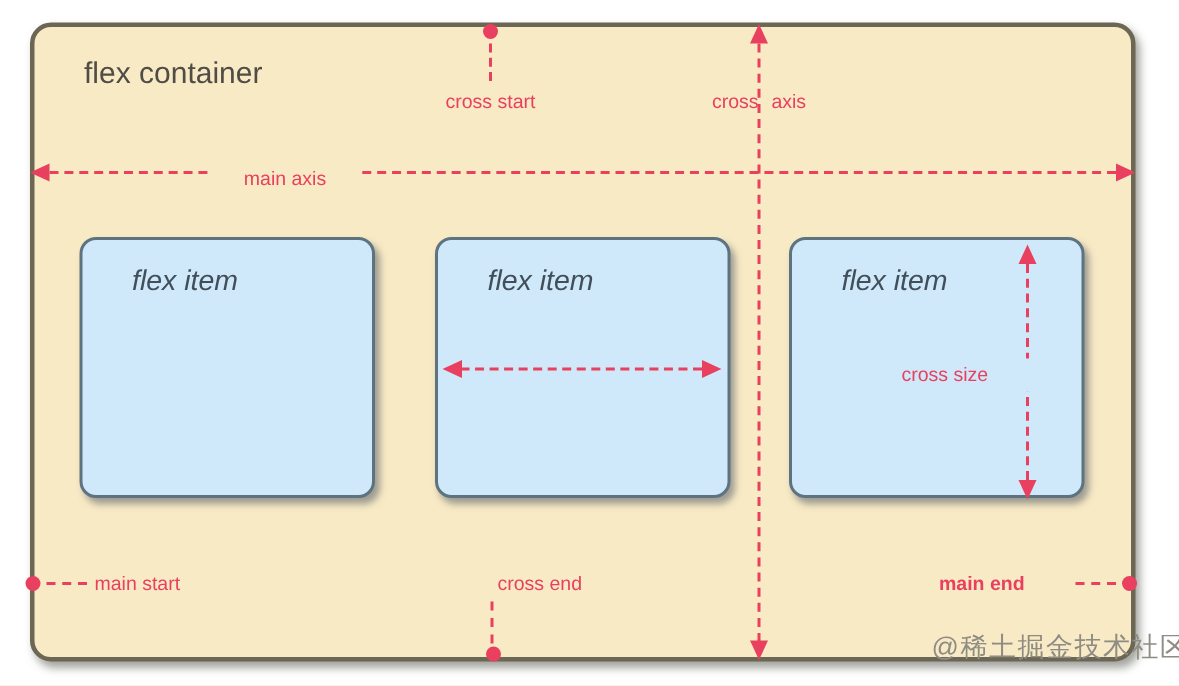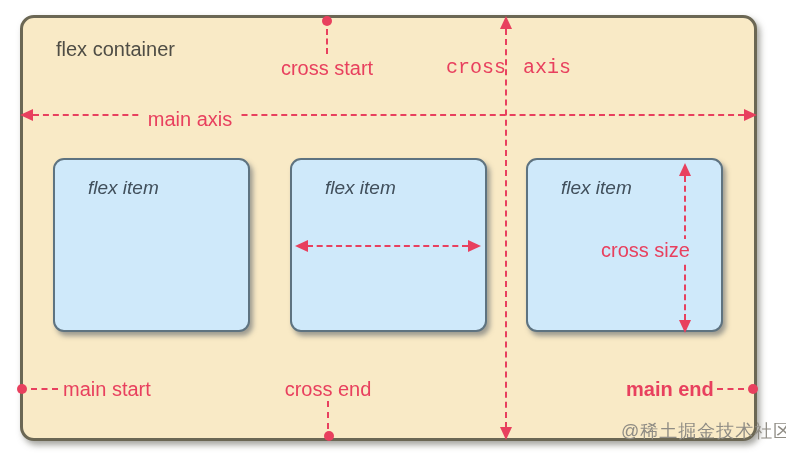--- a/index.html
+++ b/index.html
@@ -36,21 +36,21 @@
   .item-1{left:53px;}
   .item-2{left:290px;}
   .item-3{left:526px;}
   .item-label{
     position:absolute;left:33px;top:17px;
     font-size:19px;color:var(--item-text);font-style:italic;
   }
 
   
   .lbl{
-    position:absolute;font-size:20px;color:var(--accent);
+    position:absolute;font-size:13px;color:var(--accent);
     line-height:22px;white-space:nowrap;
   }
   .dash-h{position:absolute;height:0;border-top:2px dashed var(--accent);}
   .dash-v{position:absolute;width:0;border-left:2px dashed var(--accent);}
   .dot{position:absolute;width:10px;height:10px;border-radius:50%;background:var(--accent);}
   .arr{position:absolute;width:0;height:0;}
   .arr-left {border-top:6px solid transparent;border-bottom:6px solid transparent;border-right:13px solid var(--accent);}
   .arr-right{border-top:6px solid transparent;border-bottom:6px solid transparent;border-left:13px solid var(--accent);}
   .arr-up   {border-left:6px solid transparent;border-right:6px solid transparent;border-bottom:13px solid var(--accent);}
   .arr-down {border-left:6px solid transparent;border-right:6px solid transparent;border-top:13px solid var(--accent);}
@@ -58,29 +58,29 @@
   
   .main-axis-line{left:33px;top:114px;width:711px;}
   .main-axis-arrow-l{left:20px;top:109px;}
   .main-axis-arrow-r{left:744px;top:109px;}
   .main-axis-label{left:140px;top:108px;width:100px;text-align:center;background:var(--container-bg);}
 
   
   .cross-axis-line{left:505px;top:29px;height:399px;}
   .cross-axis-arrow-t{left:500px;top:16px;}
   .cross-axis-arrow-b{left:500px;top:427px;}
-  .cross-axis-label{left:446px;top:57px;width:120px;text-align:center;word-spacing:5px;font-family:Liberation Mono, monospace;}
+  .cross-axis-label{left:446px;top:57px;width:120px;text-align:center;word-spacing:5px;}
 
   
   .cross-start-dot{left:322px;top:16px;}
   .cross-start-line{left:326px;top:29px;height:25px;}
   .cross-start-label{left:267px;top:57px;width:120px;text-align:center;}
 
   
-  .cross-end-label{left:268px;top:378px;width:120px;text-align:center;}
+  .cross-end-label{left:268px;top:378px;width:120px;text-align:right;}
   .cross-end-line{left:327px;top:401px;height:28px;}
   .cross-end-dot{left:324px;top:431px;}
 
   
   .main-start-dot{left:17px;top:384px;}
   .main-start-line{left:31px;top:388px;width:27px;}
   .main-start-label{left:63px;top:378px;}
 
   
   .main-end-label{left:626px;top:378px;font-weight:bold;}

